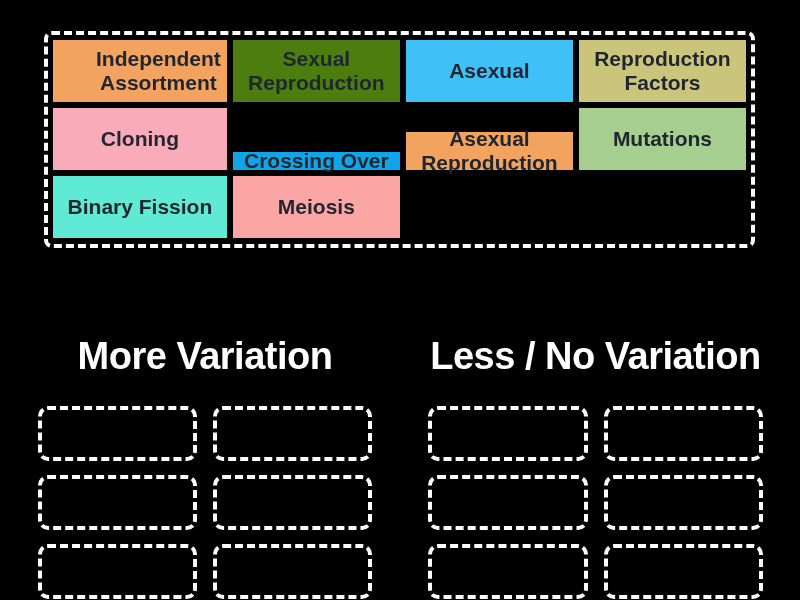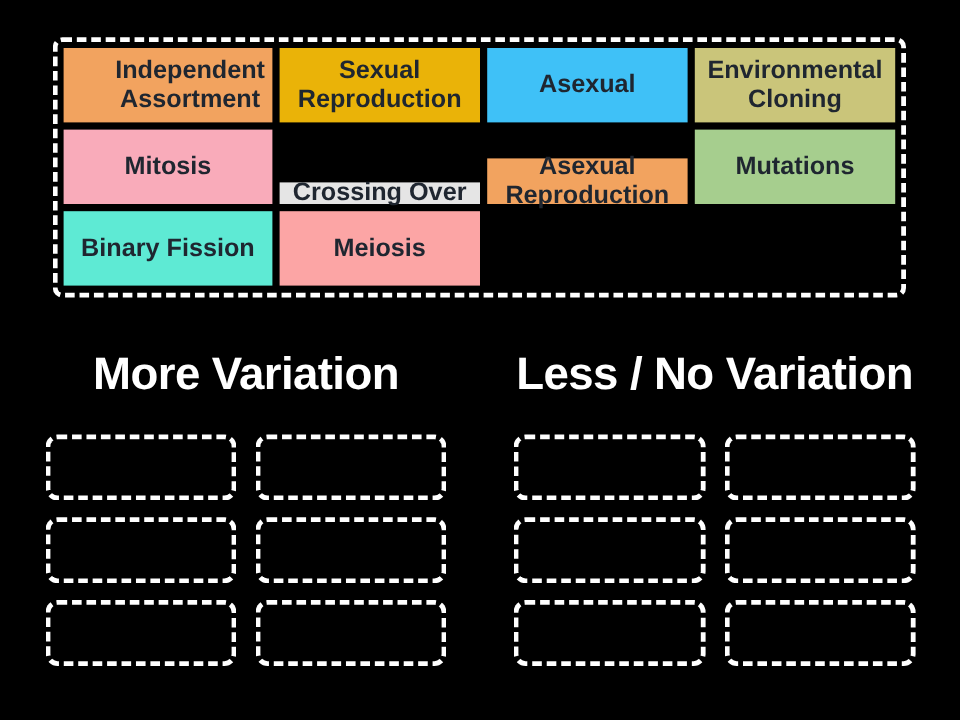--- a/index.html
+++ b/index.html
@@ -44,20 +44,21 @@
   .group-less { left: 428px; width: 335px; }
   .group-title {
     color: #ffffff;
     font-size: 38px;
     font-weight: 700;
     letter-spacing: -0.5px;
     text-align: center;
     white-space: nowrap;
     height: 48px;
     line-height: 48px;
+    margin-top: 44px;
   }
   .slot-grid {
     margin-top: 26px;
     display: grid;
     grid-template-columns: repeat(2, 1fr);
     column-gap: 16px;
     row-gap: 14px;
   }
   .slot {
     height: 55px;
@@ -66,25 +67,25 @@
     background: transparent;
   }
 </style>
 </head>
 <body>
 
 <div class="stage">
 
   <div class="tile-pool" id="tile-pool">
       <div class="tile" style="background: rgb(242, 163, 95); color: rgb(31, 38, 48); padding-left: 43px;">Independent Assortment</div>
-      <div class="tile" style="background: #eab308; color: rgb(31, 38, 48);">Sexual Reproduction</div>
+      <div class="tile" style="background: #4d7c0f; color: rgb(31, 38, 48);">Sexual Reproduction</div>
       <div class="tile" style="background: rgb(63, 193, 247); color: rgb(31, 38, 48);">Asexual</div>
-      <div class="tile" style="background: rgb(202, 197, 122); color: rgb(31, 38, 48);">Environmental Cloning</div>
-      <div class="tile" style="background: rgb(249, 171, 186); color: rgb(31, 38, 48);">Mitosis</div>
-      <div class="tile" style="background: #e5e5e5; color: rgb(31, 38, 48); margin-top: 44px;">Crossing Over</div>
+      <div class="tile" style="background: rgb(202, 197, 122); color: rgb(31, 38, 48);">Reproduction Factors</div>
+      <div class="tile" style="background: rgb(249, 171, 186); color: rgb(31, 38, 48);">Cloning</div>
+      <div class="tile" style="background: #0ea5e9; color: rgb(31, 38, 48); margin-top: 44px;">Crossing Over</div>
       <div class="tile" style="background: rgb(242, 163, 95); color: rgb(31, 38, 48); margin-top: 24px;">Asexual Reproduction</div>
       <div class="tile" style="background: rgb(166, 206, 142); color: rgb(31, 38, 48);">Mutations</div>
       <div class="tile" style="background: #5eead4; color: rgb(31, 38, 48);">Binary Fission</div>
       <div class="tile" style="background: #fca5a5; color: rgb(31, 38, 48);">Meiosis</div>
     </div>
 
   <section class="group group-more">
     <h2 class="group-title">More Variation</h2>
     <div class="slot-grid">
         <div class="slot"></div>

